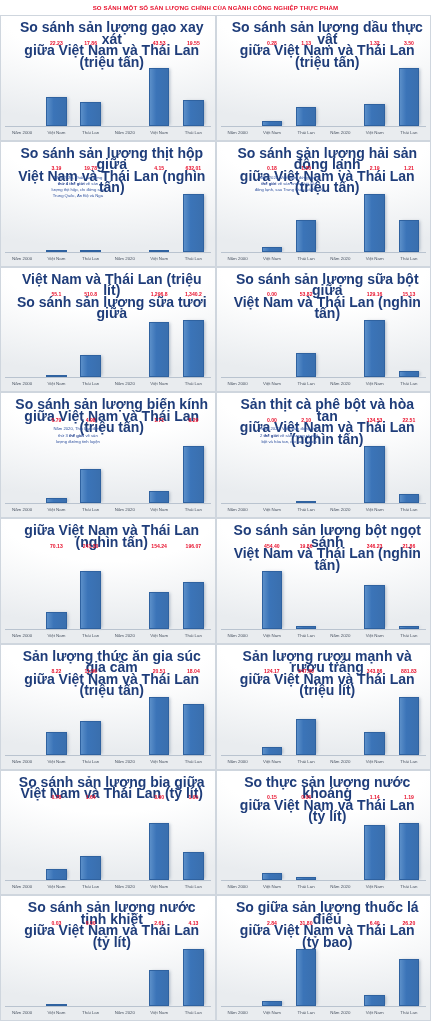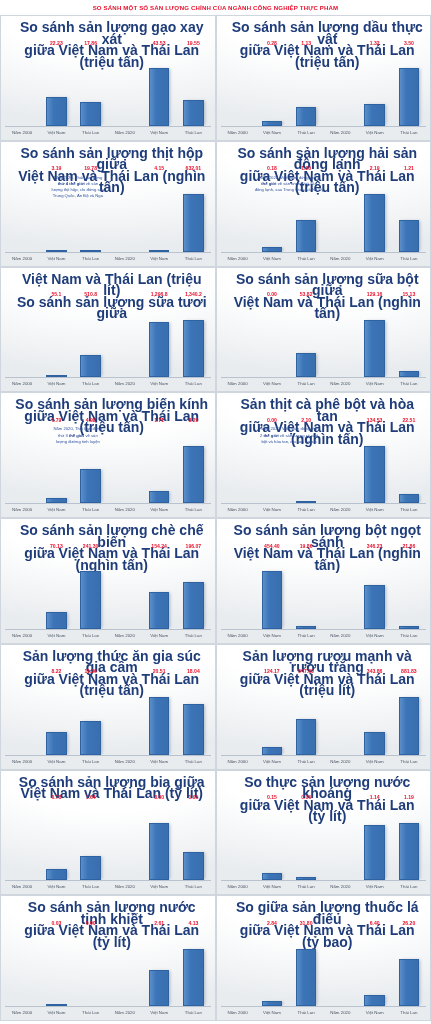--- a/index.html
+++ b/index.html
@@ -445,21 +445,20 @@
         <span>Năm 2000</span>
         <span>Việt Nam</span>
         <span>Thái Lan</span>
         <span>Năm 2020</span>
         <span>Việt Nam</span>
         <span>Thái Lan</span>
       </div>
     </div>
     <div class="panel">
       <div class="panel-title">
-        <div>So sánh sản lượng chè chế biến</div>
         <div>giữa Việt Nam và Thái Lan (nghìn tấn)</div>
       </div>
       <div class="plot">
         <div class="bars">
           <div class="slot"></div>
           <div class="slot">
             <div class="bar" style="height: 20.9257%;">
               <span class="vlabel">70.13</span>
             </div>
           </div>

